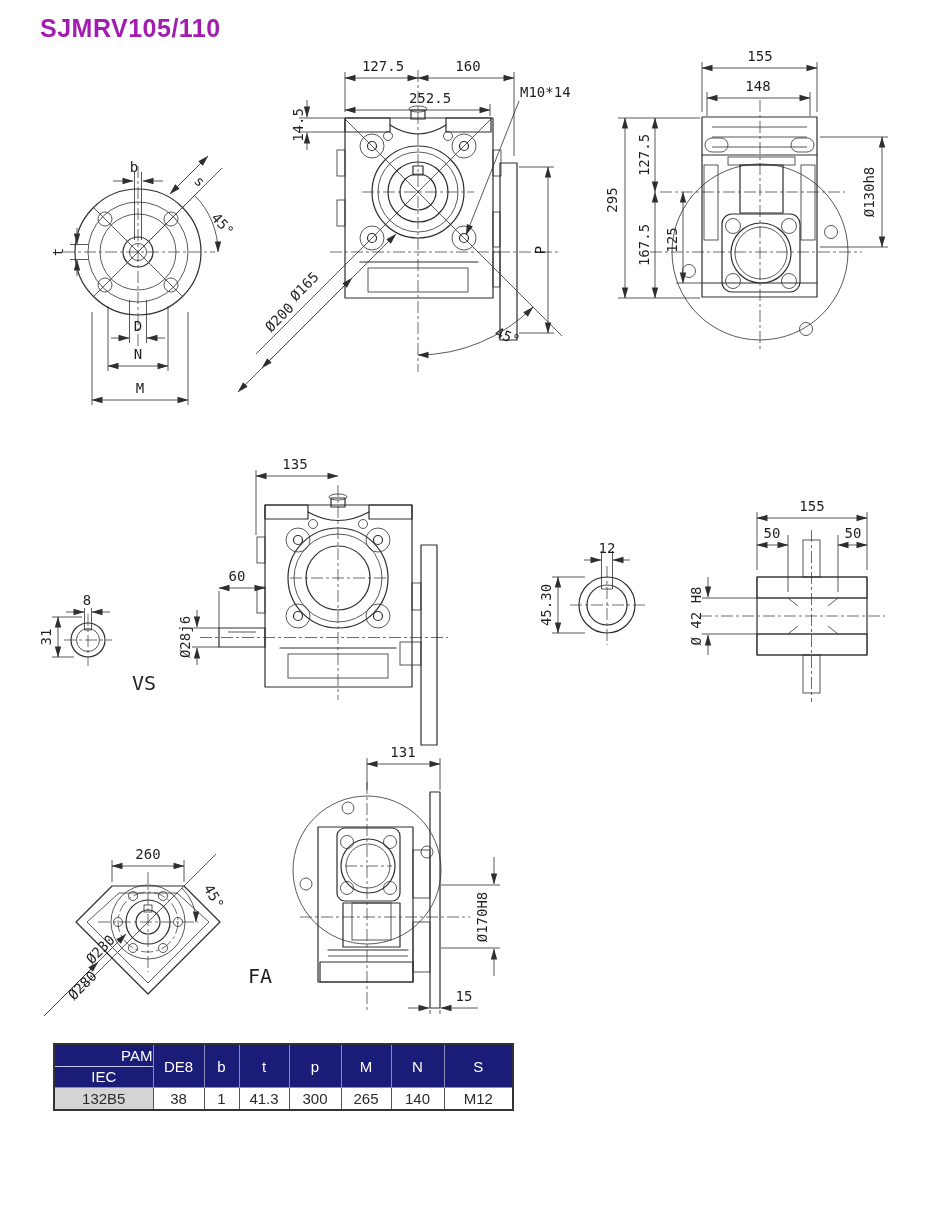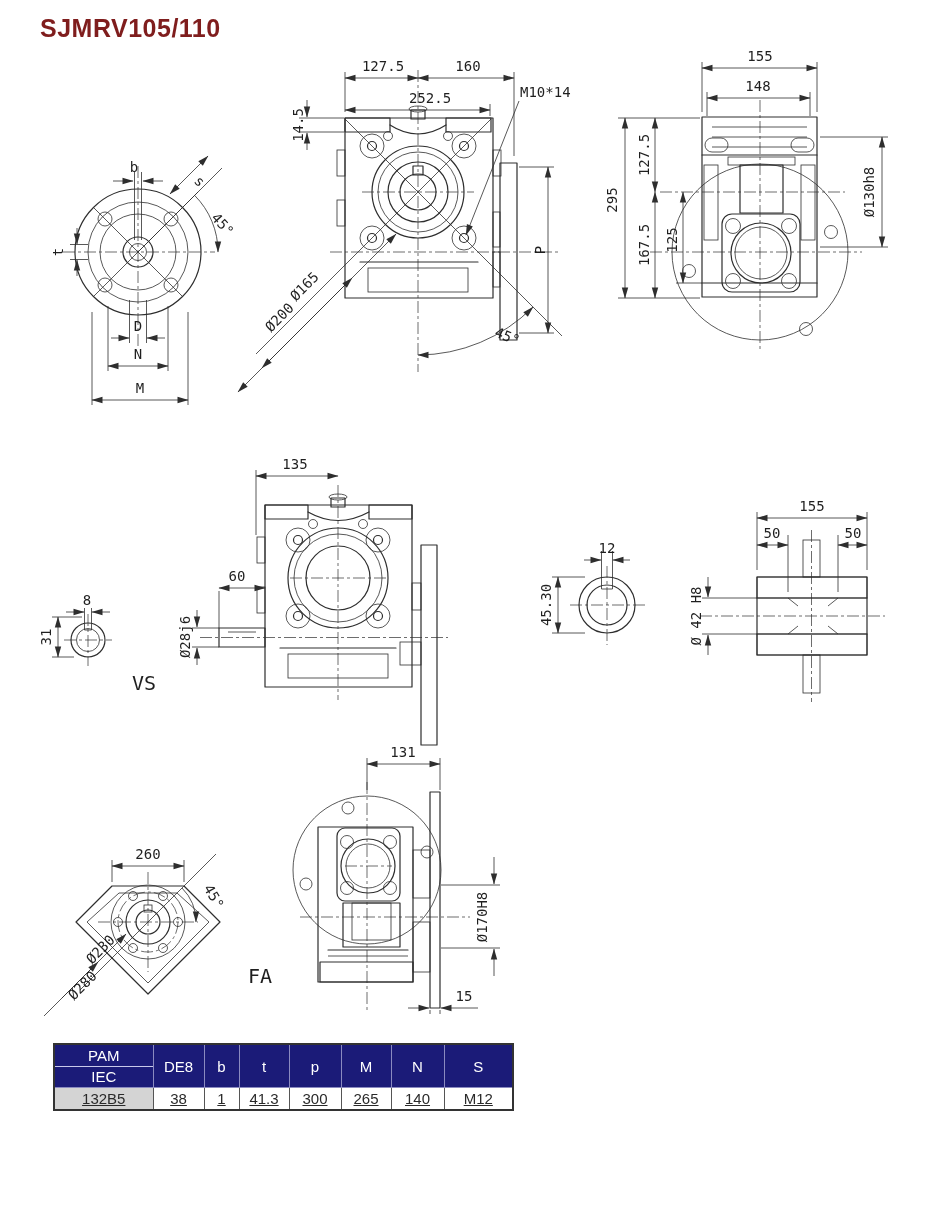--- a/index.html
+++ b/index.html
@@ -1,35 +1,35 @@
 <!DOCTYPE html>
 <html><head>
 <meta charset="utf-8">
 <style>
   html,body{margin:0;padding:0;background:#ffffff;}
   body{width:930px;height:1210px;position:relative;font-family:"Liberation Sans",sans-serif;}
   #page{position:absolute;inset:0;background:#ffffff;overflow:hidden;}
-  #title{position:absolute;left:40px;top:14px;font-size:25px;font-weight:bold;color:#7f1d1d;letter-spacing:.5px;}
+  #title{position:absolute;left:40px;top:14px;font-size:25px;font-weight:bold;color:#a21caf;letter-spacing:.5px;}
   svg{position:absolute;left:0;top:0;}
   .ln{stroke:#2e2e2e;stroke-width:1.2;fill:none;stroke-linecap:round;stroke-linejoin:round;}
   .tn{stroke:#2e2e2e;stroke-width:.8;fill:none;}
   .cl{stroke:#2e2e2e;stroke-width:.7;fill:none;stroke-dasharray:12 3 3 3;}
   .dl{stroke:#2e2e2e;stroke-width:.8;fill:none;}
   .tx{font-family:"DejaVu Sans Mono","Liberation Sans",monospace;font-size:14px;fill:#1f1f1f;}
   .tx2{font-family:"DejaVu Sans Mono","Liberation Sans",monospace;font-size:20px;fill:#1f1f1f;}
   .mid{text-anchor:middle;}
   
   #dim-table{position:absolute;left:53px;top:1043px;width:459px;border-collapse:collapse;table-layout:fixed;
              font-size:15px;color:#2a2a2a;border:2px solid #333;}
   #dim-table th,#dim-table td{border:1px solid #555;text-align:center;padding:0;height:21px;overflow:hidden;}
   #dim-table thead th{background:#1b1b78;color:#fff;font-weight:normal;height:42px;border-color:#8a8ac0;border-top-color:#333;}
   #dim-table .pamiec div{height:20px;line-height:20px;}
-  #dim-table .pamiec .top{border-bottom:1px solid #c9c9ea;}
+  #dim-table .pamiec .top{border-bottom:1px solid #c9c9ea;text-align:right;}
   #dim-table td.rowlabel{background:#d4d4d4;}
-  #dim-table td{background:#fff;text-decoration:underline;}
+  #dim-table td{background:#fff;}
   col.c0{width:99px}col.c1{width:51px}col.c2{width:35px}col.c3{width:50px}
   col.c4{width:52px}col.c5{width:50px}col.c6{width:53px}col.c7{width:69px}
 </style>
 </head>
 <body>
 
 <div id="page">
 
   <div id="title">SJMRV105/110</div>
 

